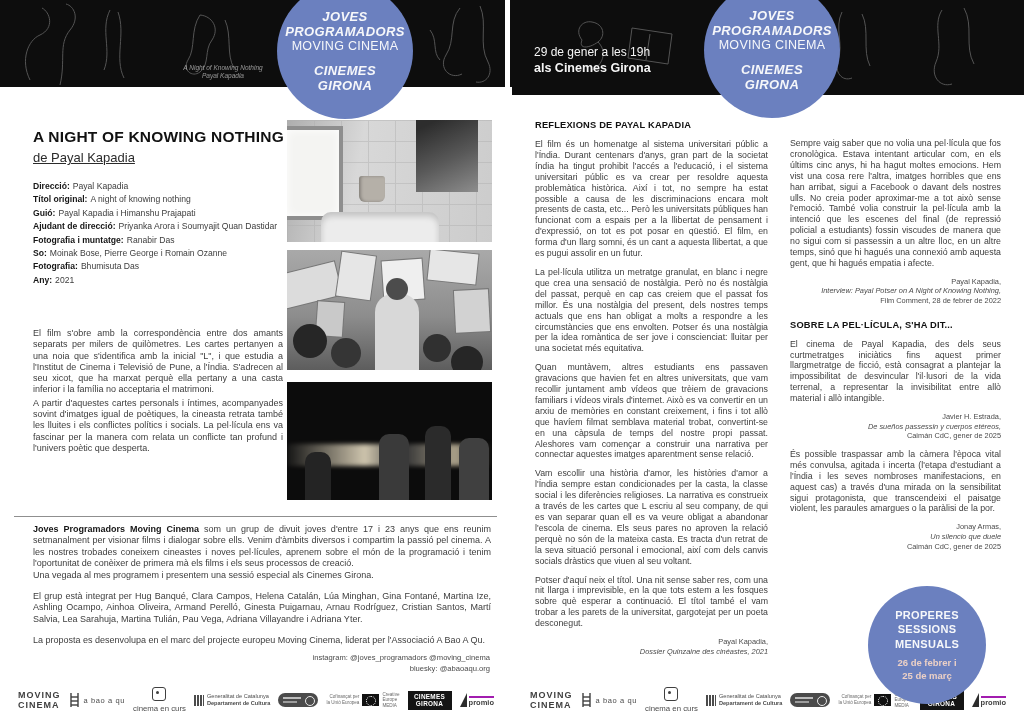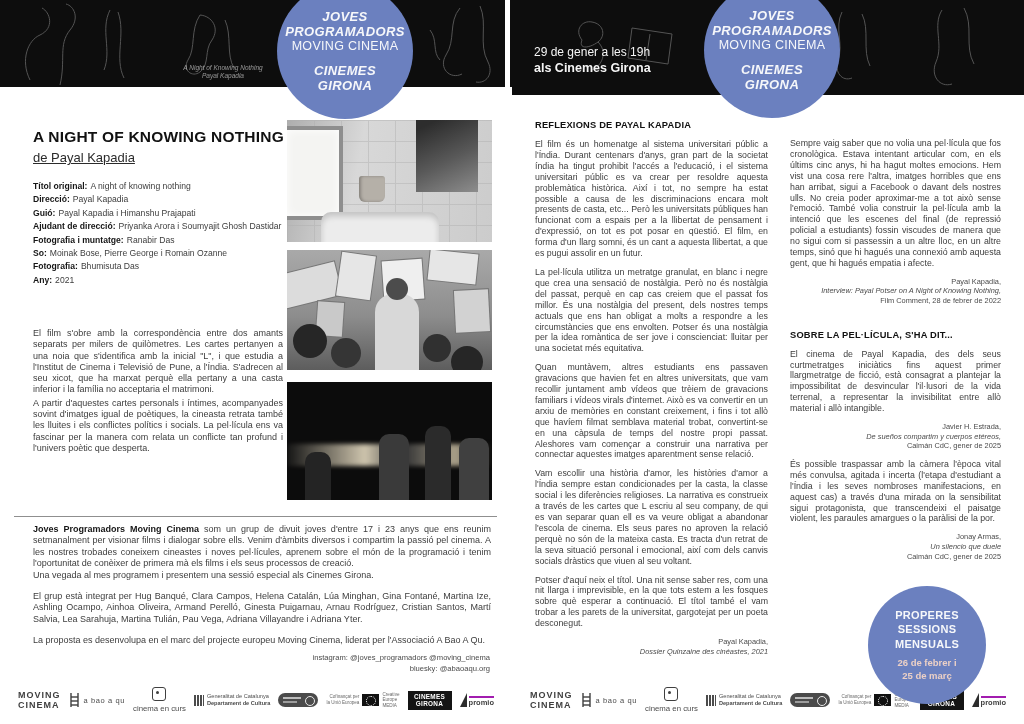--- a/index.html
+++ b/index.html
@@ -52,21 +52,21 @@
     font-size:7.6px;line-height:11px;color:#4a4a4a;}
 
   
   .col{position:absolute;}
   .col1{left:23px;top:120px;width:233px;}
   .col2{left:278px;top:138px;width:211px;}
   .colhead{font-size:9.3px;font-weight:700;color:#111;margin:0 0 9px 0;letter-spacing:.2px;}
   .col .para{font-size:8.8px;line-height:10.9px;margin:0 0 8px 0;}
   .attrib{text-align:right;font-size:7.4px;line-height:9.6px;color:#4a4a4a;margin:0 0 8px 0;}
   .attrib .it{font-style:italic;}
-  .col2 .colhead{margin-top:24px;}
+  .col2 .colhead{margin-top:14px;}
 
   
   .photo{position:absolute;left:287px;width:205px;overflow:hidden;background:#9a9a9a;}
   .ph1{top:120px;height:122px;background:linear-gradient(100deg,#aeaeae,#d8d8d8 35%,#cccccc);}
   .ph1 .tiles{position:absolute;inset:0;opacity:.45;
     background-image:linear-gradient(#aFaFaF 1px,transparent 1px),linear-gradient(90deg,#afafaf 1px,transparent 1px);
     background-size:27px 21px;}
   .ph1 .window{position:absolute;left:0;top:6px;width:52px;height:86px;background:#f4f4f2;
     border:4px solid #8e8e8e;border-left:none;box-shadow:inset 0 0 10px rgba(255,255,255,.9);}
   .ph1 .mirror{position:absolute;right:14px;top:0;width:62px;height:72px;
@@ -146,24 +146,24 @@
       <span class="b2">MOVING CINEMA</span>
       <span class="gap"></span>
       <span class="b1">CINEMES</span>
       <span class="b1">GIRONA</span>
     </div>
 
     <h1 class="film-title">A NIGHT OF KNOWING NOTHING</h1>
     <div class="film-subtitle">de Payal Kapadia</div>
 
     <div class="credits">
+      <div class="credit"><b>Direcció:</b><span>Payal Kapadia</span></div>
       <div class="credit"><b>Títol original:</b><span>A night of knowing nothing</span></div>
-      <div class="credit"><b>Direcció:</b><span>Payal Kapadia</span></div>
       <div class="credit"><b>Guió:</b><span>Payal Kapadia i Himanshu Prajapati</span></div>
-      <div class="credit"><b>Ajudant de direcció:</b><span>Priyanka Arora i Soumyajit Ghosh Dastidar</span></div>
+      <div class="credit"><b>Ajudant de direcció:</b><span>Priyanka Arora i Soumyajit Quan Dastidar</span></div>
       <div class="credit"><b>Fotografia i muntatge:</b><span>Ranabir Das</span></div>
       <div class="credit"><b>So:</b><span>Moinak Bose, Pierre George i Romain Ozanne</span></div>
       <div class="credit"><b>Fotografia:</b><span>Bhumisuta Das</span></div>
       <div class="credit"><b>Any:</b><span>2021</span></div>
     </div>
 
     <div class="synopsis">
       <p class="para">El film s'obre amb la correspondència entre dos amants separats per milers de quilòmetres. Les cartes pertanyen a una noia que s'identifica amb la inicial "L", i que estudia a l'Institut de Cinema i Televisió de Pune, a l'Índia. S'adrecen al seu xicot, que ha marxat perquè ella pertany a una casta inferior i la família no acceptaria el matrimoni.</p>
       <p class="para">A partir d'aquestes cartes personals i íntimes, acompanyades sovint d'imatges igual de poètiques, la cineasta retrata també les lluites i els conflictes polítics i socials. La pel·lícula ens va fascinar per la manera com relata un conflicte tan profund i l'univers poètic que desperta.</p>
     </div>
@@ -310,21 +310,21 @@
       <p class="para">Sempre vaig saber que no volia una pel·lícula que fos cronològica. Estava intentant articular com, en els últims cinc anys, hi ha hagut moltes emocions. Hem vist una cosa rere l'altra, imatges horribles que ens han arribat, sigui a Facebook o davant dels nostres ulls. No creia poder aproximar-me a tot això sense l'emoció. També volia construir la pel·lícula amb la intenció que les escenes del final (de repressió policial a estudiants) fossin viscudes de manera que no sigui com si passessin a un altre lloc, en un altre temps, sinó que hi hagués una connexió amb aquesta gent, que hi hagués empatia i afecte.</p>
       <div class="attrib">
         <div>Payal Kapadia,</div>
         <div class="it">Interview: Payal Potser on A Night of Knowing Nothing,</div>
         <div>Film Comment, 28 de febrer de 2022</div>
       </div>
       <h2 class="colhead">SOBRE LA PEL·LÍCULA, S'HA DIT...</h2>
       <p class="para">El cinema de Payal Kapadia, des dels seus curtmetratges iniciàtics fins aquest primer llargmetratge de ficció, està consagrat a plantejar la impossibilitat de desvincular l'il·lusori de la vida terrenal, a representar la invisibilitat entre allò material i allò intangible.</p>
       <div class="attrib">
         <div>Javier H. Estrada,</div>
-        <div class="it">De sueños compartim y cuerpos etéreos,</div>
+        <div class="it">De sueños passessin y cuerpos etéreos,</div>
         <div>Caimán CdC, gener de 2025</div>
       </div>
       <p class="para">És possible traspassar amb la càmera l'època vital més convulsa, agitada i incerta (l'etapa d'estudiant a l'Índia i les seves nombroses manifestacions, en aquest cas) a través d'una mirada on la sensibilitat sigui protagonista, que transcendeixi el paisatge violent, les paraules amargues o la paràlisi de la por.</p>
       <div class="attrib">
         <div>Jonay Armas,</div>
         <div class="it">Un silencio que duele</div>
         <div>Caimán CdC, gener de 2025</div>
       </div>
     </div>
 

